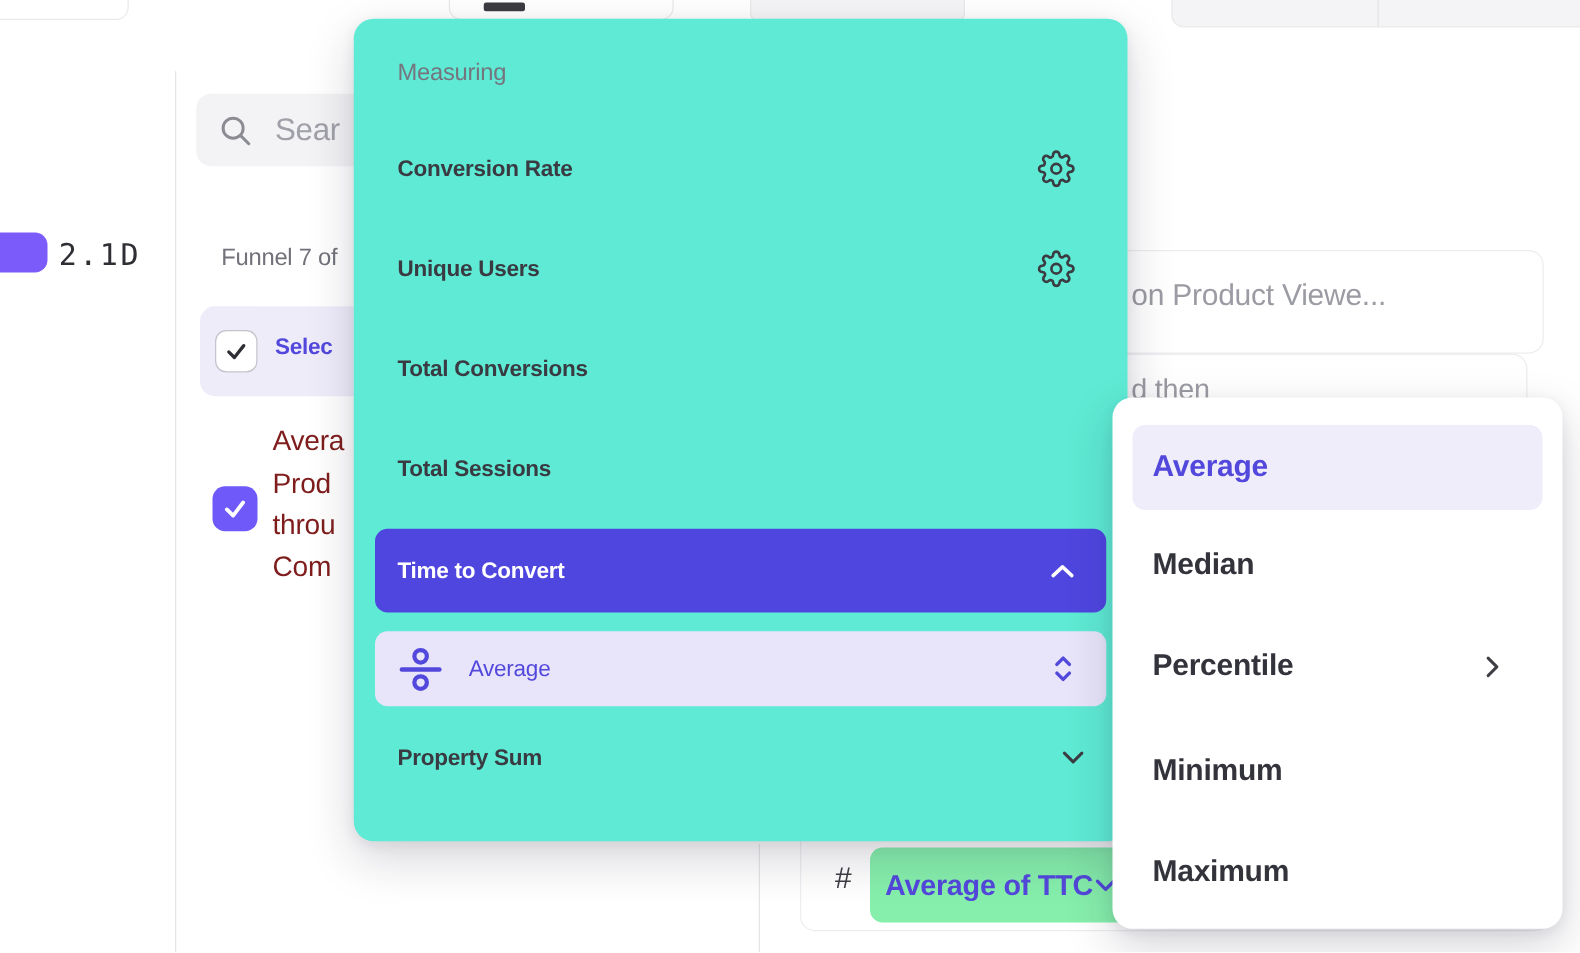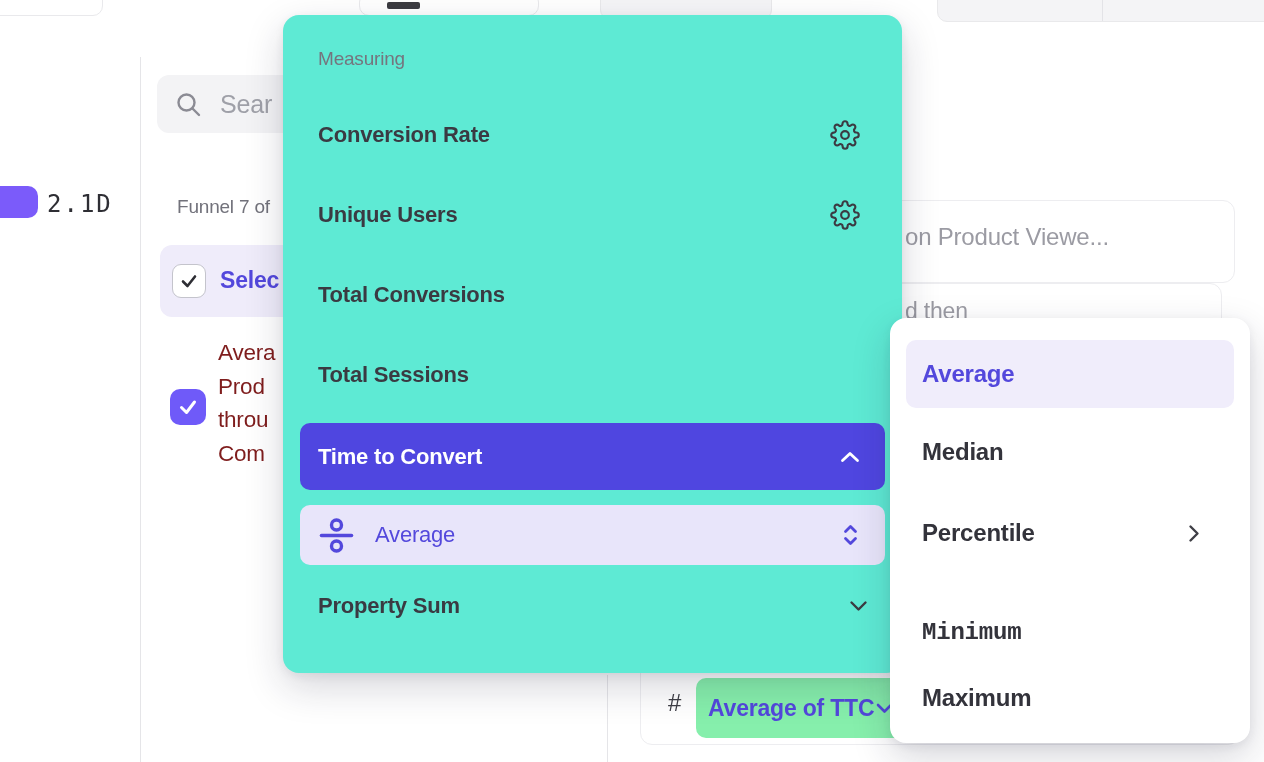--- a/index.html
+++ b/index.html
@@ -41,21 +41,21 @@
   .badge { position:absolute; left:0; top:186px; width:38px; height:32px;
     background:#7b5bfa; border-radius:0 10px 10px 0; z-index:2; }
   .badge-label { position:absolute; left:47px; top:190px; font-family:"DejaVu Sans Mono",monospace;
     font-size:24px; color:#2e2e34; letter-spacing:2px; z-index:2; }
 
   .select-row { position:absolute; left:160px; top:245px; width:123px; height:72px;
     background:#efecfa; border-radius:12px 0 0 12px; overflow:hidden; z-index:2; }
   .checkbox-outline { position:absolute; left:12px; top:19px; width:34px; height:34px;
     background:#fff; border:1.5px solid #c4c4cc; border-radius:9px;
     display:flex; align-items:center; justify-content:center; }
-  .select-label { position:absolute; left:60px; top:22px; font-size:23px; font-weight:700;
+  .select-label { position:absolute; left:60px; top:22px; font-size:18px; font-weight:700;
     color:#5348dc; white-space:nowrap; }
 
   .step-checkbox { position:absolute; left:170px; top:389px; width:36px; height:36px;
     background:#6f5af9; border-radius:10px; display:flex; align-items:center;
     justify-content:center; z-index:2; }
   .desc { position:absolute; left:218px; top:336px; width:66px; height:140px;
     overflow:hidden; z-index:2; font-size:22.5px; font-weight:500; color:#7f1d1d;
     line-height:33.5px; }
   .desc div { white-space:nowrap; }
 
@@ -78,41 +78,41 @@
   .metric-pill span { font-size:23px; font-weight:700; color:#5348dc; white-space:nowrap; }
 
   
   .menu-panel { position:absolute; left:283px; top:15px; width:619px; height:658px;
     background:#5eead4; border-radius:16px; z-index:10;
     box-shadow:0 14px 38px rgba(28,28,55,.18), 0 3px 10px rgba(28,28,55,.07); }
   .menu-header { position:absolute; left:35px; top:33px; font-size:19px; font-weight:500; color:#75757e; }
   .menu-item { position:absolute; left:17px; width:585px; height:56px;
     display:flex; align-items:center; justify-content:space-between;
     padding:0 25px 0 18px; border-radius:10px; cursor:pointer; }
-  .menu-item .mi-label { font-size:22px; font-weight:700; color:#3a3a42; white-space:nowrap; }
+  .menu-item .mi-label { font-size:18px; font-weight:700; color:#3a3a42; white-space:nowrap; }
   .mi-1 { top:92px; }  .mi-2 { top:172px; } .mi-3 { top:252px; } .mi-4 { top:332px; }
   .mi-selected { top:408px; height:67px; background:#4f46e0; }
   .mi-selected .mi-label { color:#fff; }
   .mi-sub { top:490px; height:60px; background:#e8e5fa; justify-content:flex-start;
     gap:20px; padding-right:26px; }
   .mi-sub .mi-label { color:#5348dc; font-weight:500; }
   .mi-sub .updown { margin-left:auto; }
   .mi-last { top:563px; padding-right:17px; }
 
   
   .agg-panel { position:absolute; left:890px; top:318px; width:360px; height:425px;
     background:#fff; border-radius:16px; z-index:20;
     box-shadow:0 14px 38px rgba(28,28,55,.18), 0 3px 10px rgba(28,28,55,.07); }
   .agg-item { position:absolute; left:16px; width:328px; height:56px;
     display:flex; align-items:center; justify-content:space-between;
     padding:0 34px 0 16px; border-radius:10px; cursor:pointer; }
   .agg-item span { font-size:24px; font-weight:700; color:#33333b; white-space:nowrap; }
   .agg-selected { top:22px; height:68px; background:#f0edfb; }
   .agg-selected span { color:#5348dc; font-weight:600; }
-  .agg-2 { top:106px; } .agg-3 { top:187px; } .agg-4 { top:286px;font-family:Liberation Mono, monospace; } .agg-5 { top:352px; }
+  .agg-2 { top:106px; } .agg-3 { top:187px; } .agg-4 { top:271px; } .agg-5 { top:352px; }
 </style>
 </head>
 <body>
 
 <div class="stage">
 
   <div class="tl-card"></div>
   <div class="top-pill">
     <div class="top-pill-glyph"></div>
   </div>

